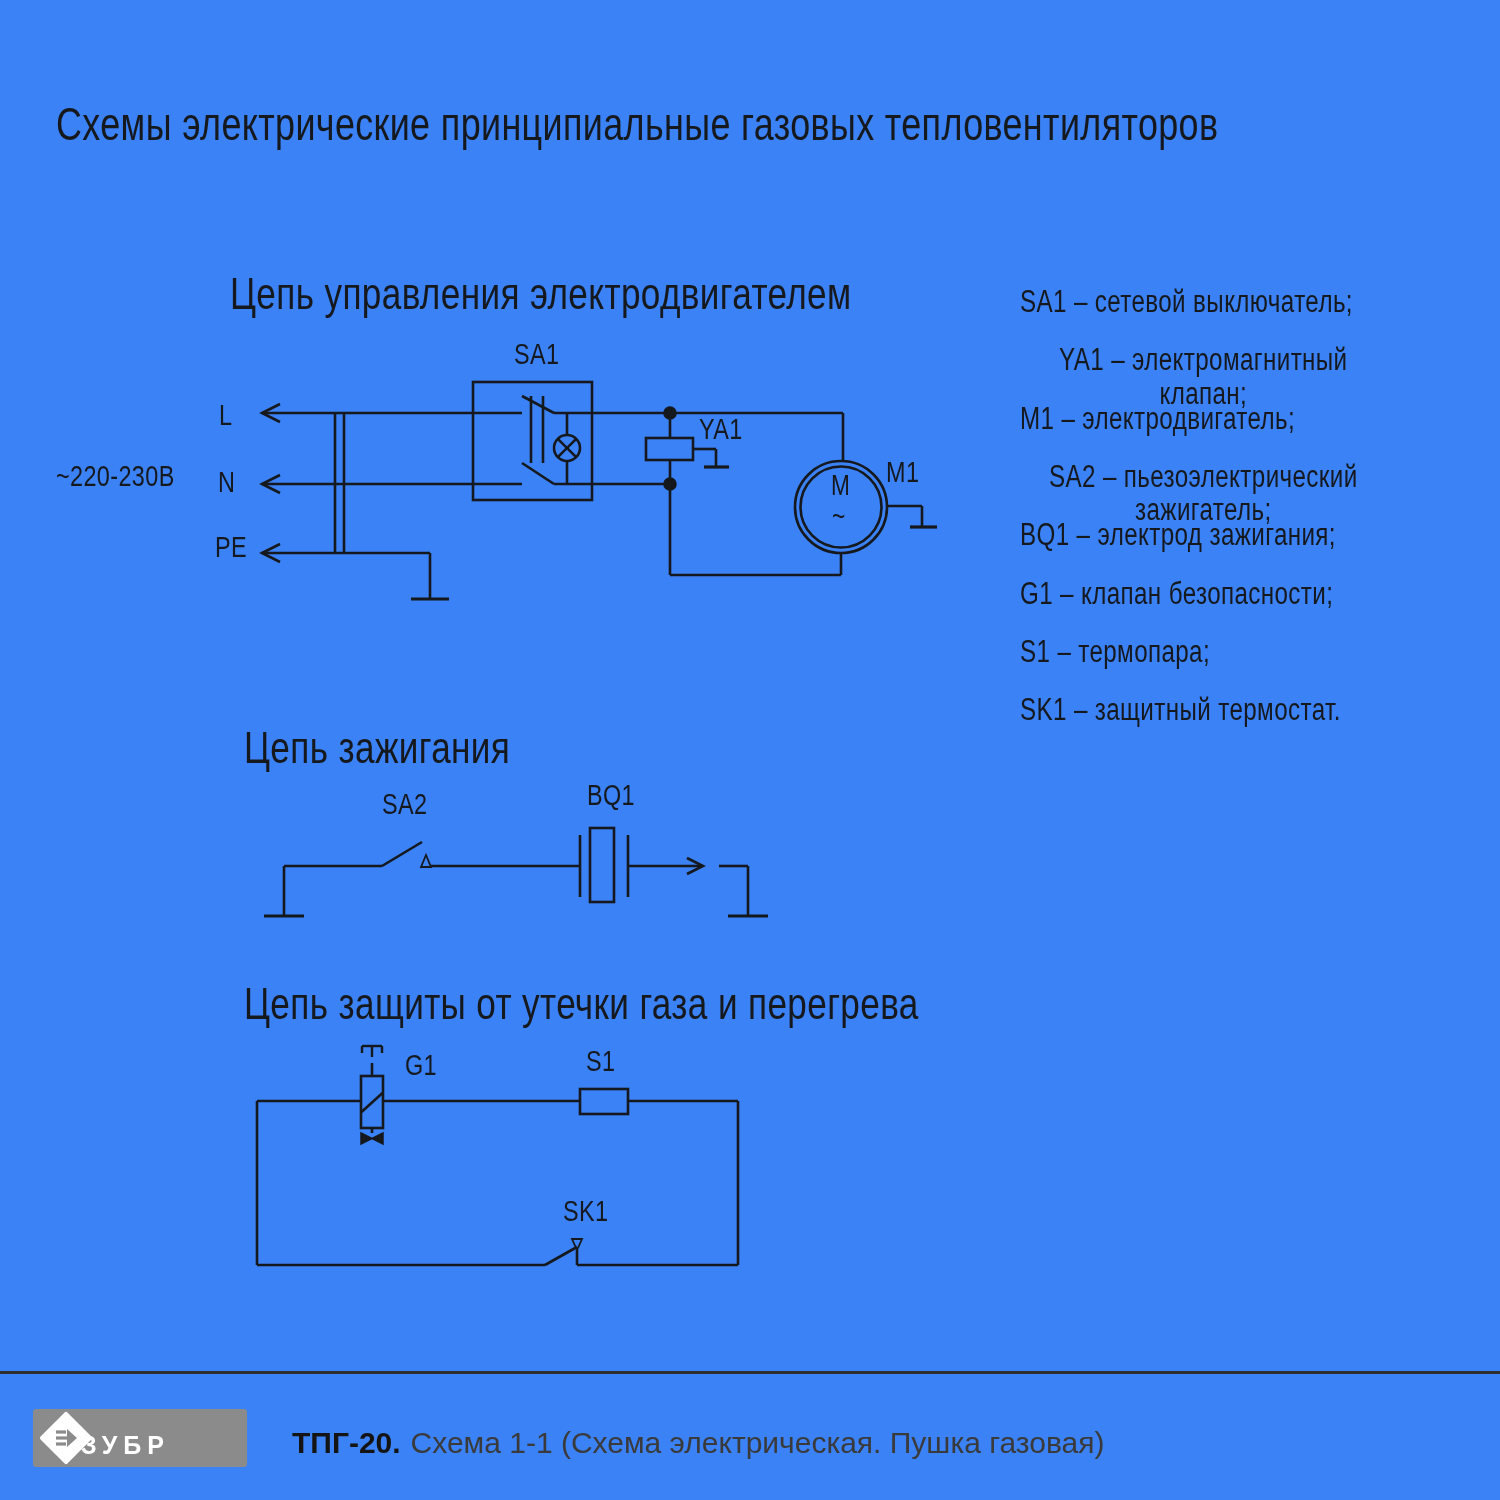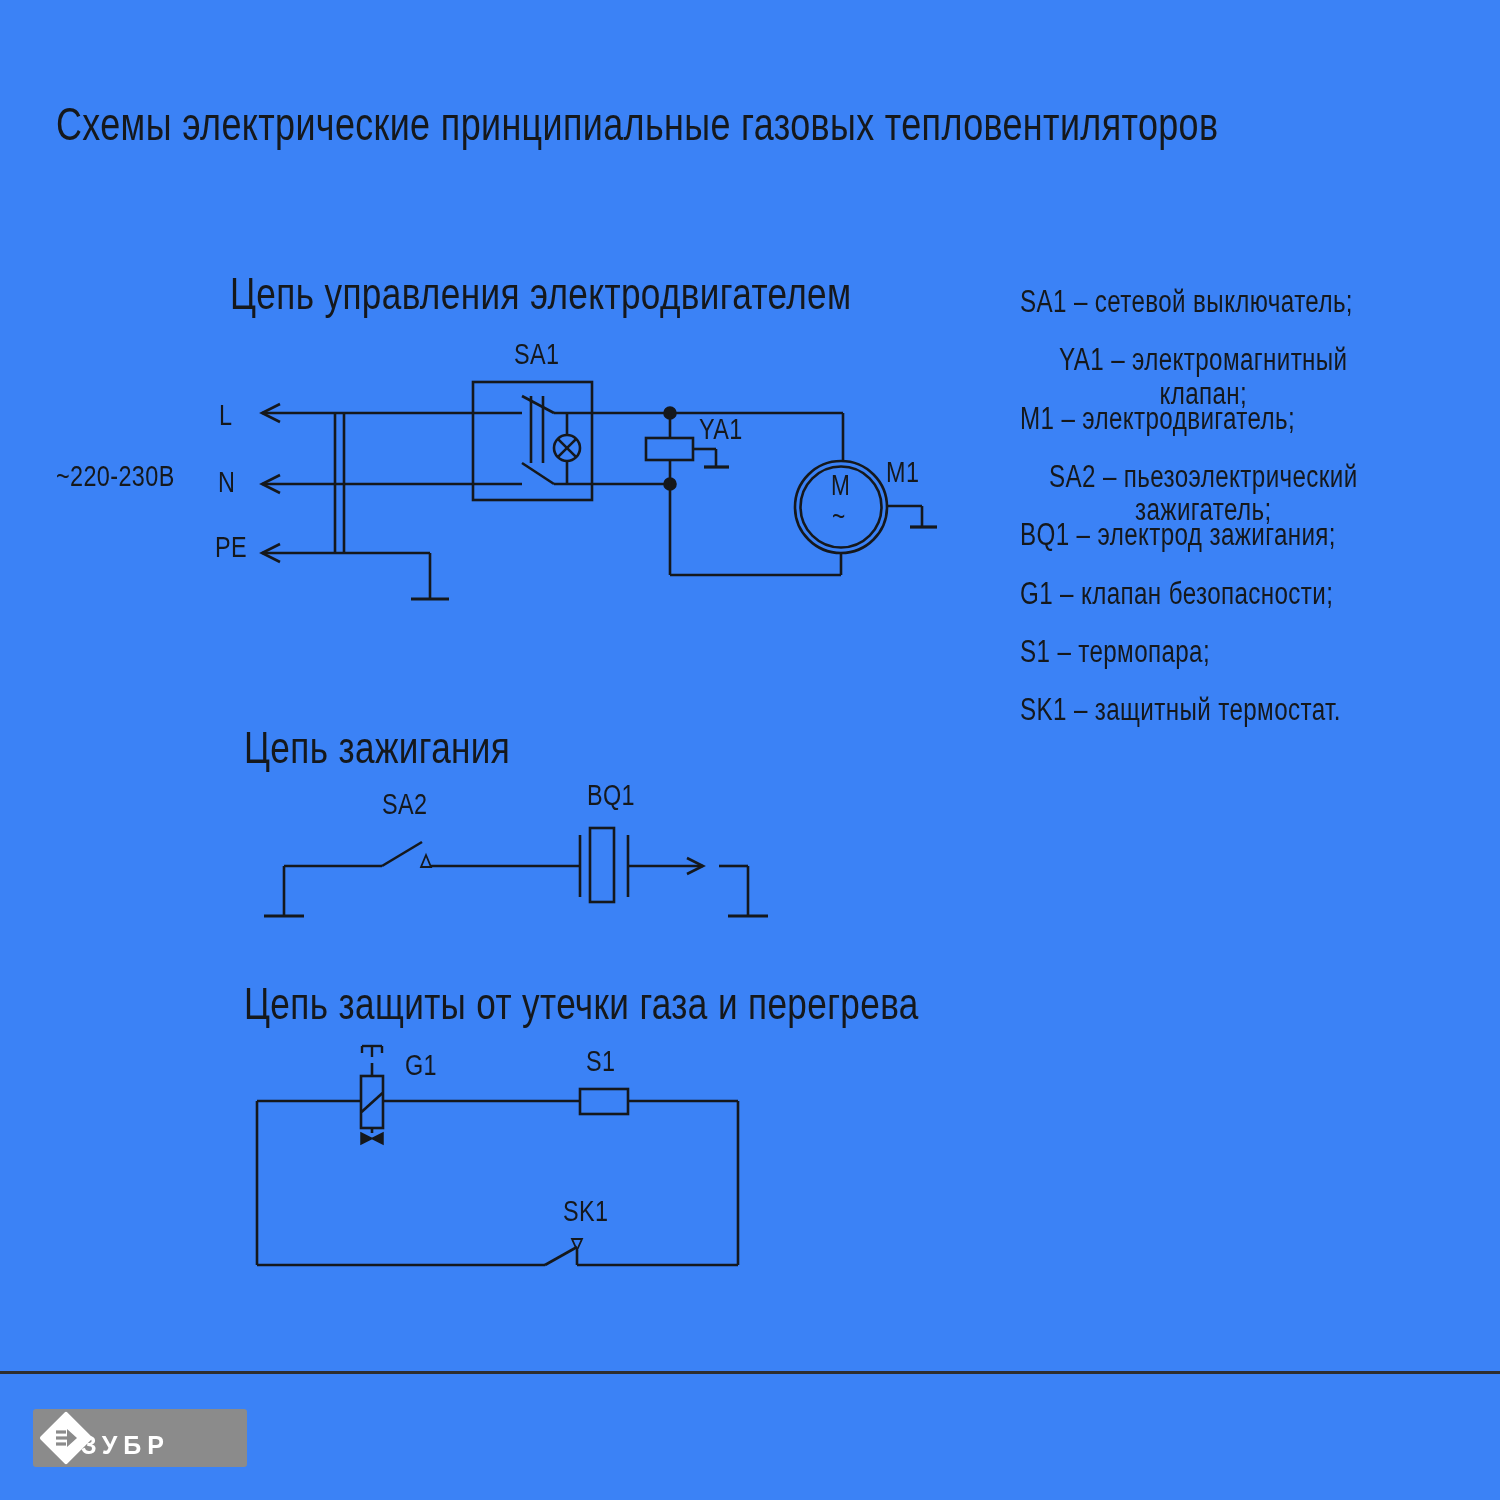--- a/index.html
+++ b/index.html
@@ -196,14 +196,17 @@
   <div class="divider"></div>
   <div class="brand-box"></div>
   <div class="diamond"></div>
   <svg class="diamond-glyph" viewBox="0 0 30 30">
     <path d="M5 9 H15" stroke="#8b8b8b" stroke-width="3.2" fill="none"></path>
     <path d="M5 15 H17" stroke="#8b8b8b" stroke-width="3.2" fill="none"></path>
     <path d="M5 21 H15" stroke="#8b8b8b" stroke-width="3.2" fill="none"></path>
     <path d="M16 6 L26 15 L16 24 Z" fill="#8b8b8b"></path>
   </svg>
   <div class="brand-text">ЗУБР</div>
+  <div class="caption">
+    <span class="model">ТПГ-20.</span><span class="cap-text">Схема 1-1 (Схема электрическая. Пушка газовая)</span>
+  </div>
 
 </div>
 
 </body></html>

